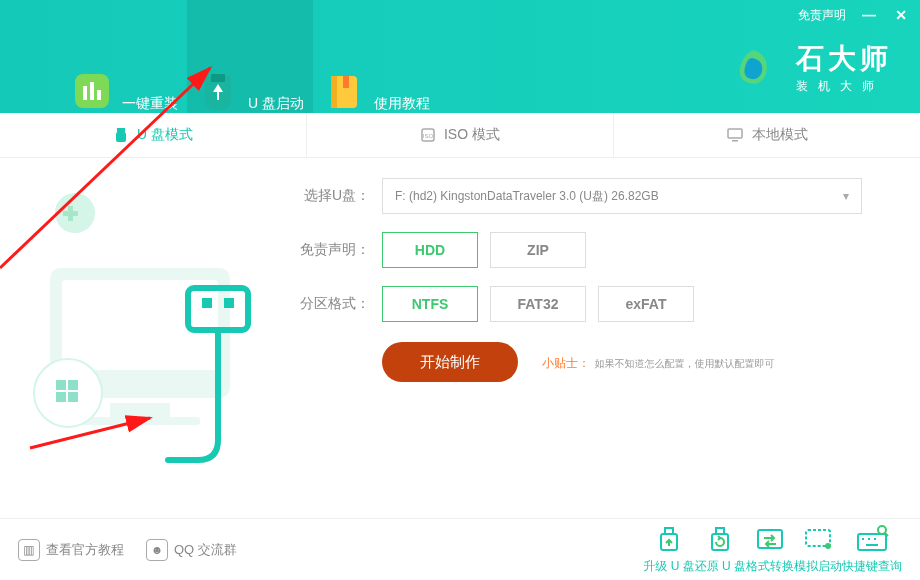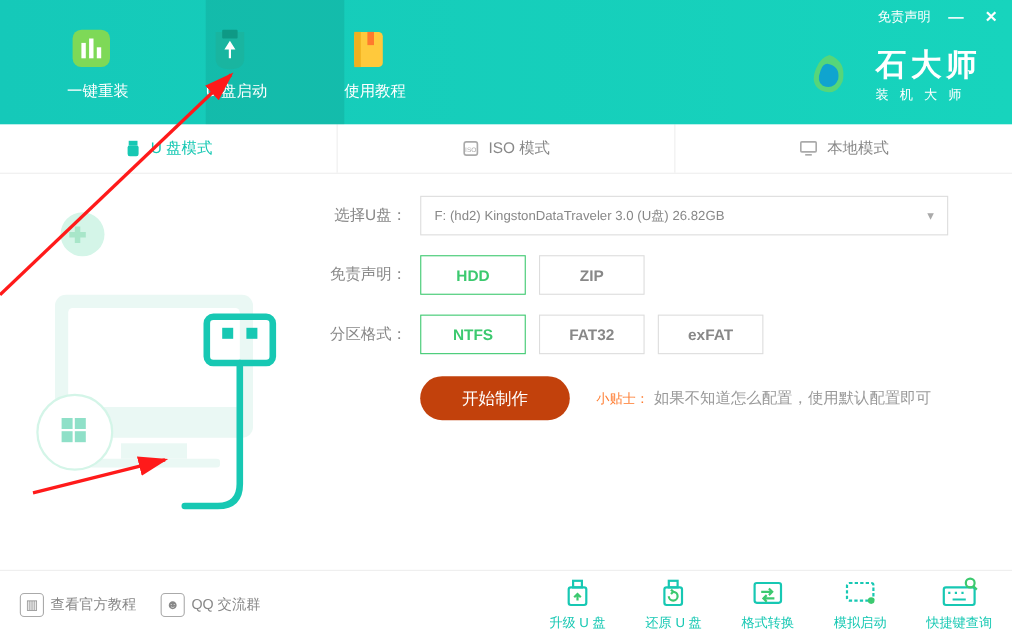--- a/index.html
+++ b/index.html
@@ -1,20 +1,20 @@
 <!DOCTYPE html>
 <html><head>
 <meta charset="utf-8">
 <style>
 * { margin: 0; padding: 0; box-sizing: border-box; font-family: "Microsoft YaHei", sans-serif; }
 body { width: 920px; height: 580px; background: #fff; overflow: hidden; position: relative; }
 
 .header { height: 113px; background: linear-gradient(to right, #15c9b9, #17d4bd); display: flex; align-items: stretch; position: relative; padding-left: 29px; }
 .header-nav { display: flex; padding-left: 32px; }
-.nav-item { width: 126px; display: flex; flex-direction: column; align-items: flex-start; justify-content: center; cursor: pointer; color: #fff; font-size: 14px; gap: 8px; }
+.nav-item { width: 126px; display: flex; flex-direction: row; align-items: flex-end; justify-content: center; cursor: pointer; color: #fff; font-size: 14px; gap: 8px; }
 .nav-item.active { background: rgba(0,0,0,0.08); }
 .nav-icon { width: 44px; height: 44px; display: flex; align-items: center; justify-content: center; }
 .brand { position: absolute; right: 28px; top: 40px; display: flex; align-items: center; gap: 20px; }
 .brand-text { color: #fff; }
 .brand-title { font-size: 28px; font-weight: bold; letter-spacing: 4px; }
 .brand-sub { font-size: 12px; letter-spacing: 10px; }
 .window-controls { position: absolute; right: 10px; top: 6px; display: flex; align-items: center; gap: 14px; color: #fff; font-size: 12px; }
 .win-btn { width: 18px; height: 18px; display: flex; align-items: center; justify-content: center; cursor: pointer; font-size: 14px; font-weight: bold; }
 
 .mode-tabs { height: 45px; display: flex; border-bottom: 1px solid #eee; }
@@ -29,27 +29,27 @@
 .form-label { width: 70px; color: #888; font-size: 14px; text-align: right; margin-right: 12px; }
 .select-box { flex: 1; height: 36px; border: 1px solid #ddd; display: flex; align-items: center; padding: 0 12px; color: #888; font-size: 12px; font-family: monospace; position: relative; cursor: pointer; max-width: 480px; }
 .select-caret { position: absolute; right: 12px; color: #aaa; }
 .opt-group { display: flex; gap: 12px; font-weight: bold; }
 .opt-btn { width: 96px; height: 36px; border: 1px solid #ddd; display: flex; align-items: center; justify-content: center; font-size: 14px; color: #888; cursor: pointer; }
 .opt-btn.selected { border-color: #3cc96f; color: #3cc96f; }
 
 .action-row { display: flex; align-items: center; margin-top: 20px; gap: 24px; padding-left: 82px; }
 .start-btn { width: 136px; height: 40px; background: #c2410c; color: #fff; border-radius: 20px; display: flex; align-items: center; justify-content: center; font-size: 15px; cursor: pointer; }
 .tip-label { color: #ff7a2d; font-size: 12px; }
-.tip-text { color: #999; font-size: 14px; }
+.tip-text { color: #999; font-size: 10px; }
 
 .bottom-bar { position: absolute; bottom: 0; left: 0; right: 0; height: 62px; border-top: 1px solid #eee; display: flex; align-items: center; padding: 0 18px; }
 .help-links { display: flex; gap: 22px; }
 .help-link { display: flex; align-items: center; gap: 6px; color: #888; font-size: 13px; cursor: pointer; }
 .help-icon { width: 22px; height: 22px; border: 1.5px solid #aaa; border-radius: 4px; display: flex; align-items: center; justify-content: center; font-size: 12px; }
-.tools { margin-left: auto; display: flex; gap: 36px; }
+.tools { margin-left: auto; display: flex; }
 .tool { display: flex; flex-direction: column; align-items: center; gap: 4px; color: #17c8b3; font-size: 12px; cursor: pointer; }
 .tool-icon { width: 36px; height: 30px; }
 
 .arrow { position: absolute; pointer-events: none; }
 </style>
 </head>
 <body>
 
 <div class="header">
   <div class="window-controls">

